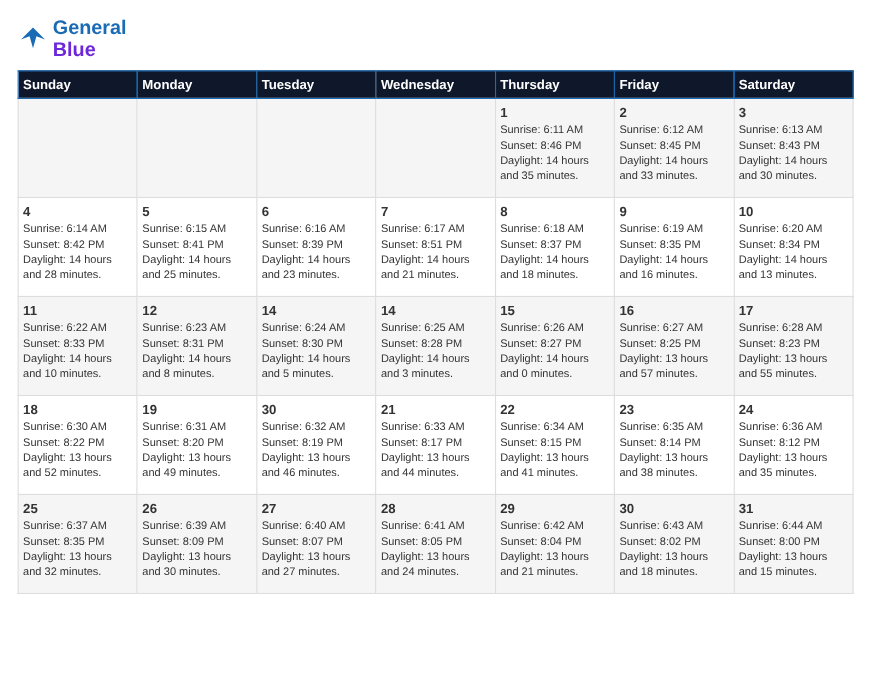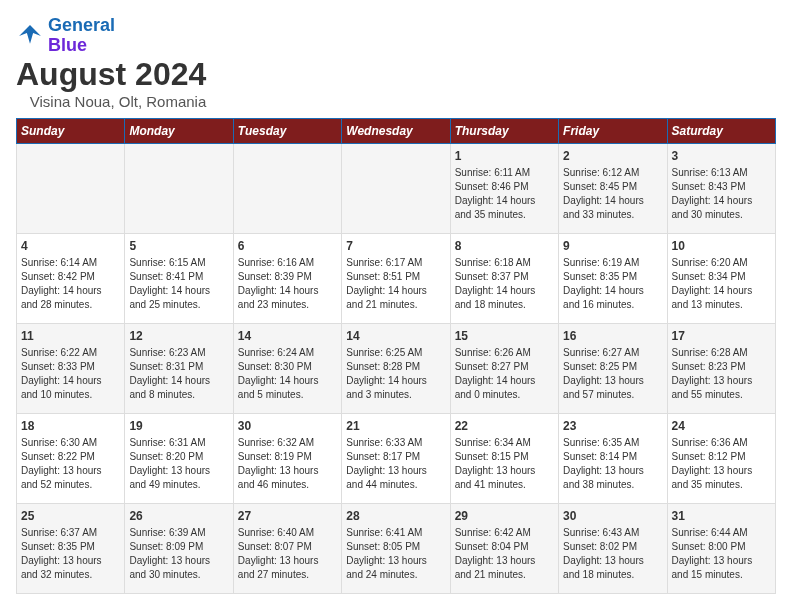--- a/index.html
+++ b/index.html
@@ -8,21 +8,20 @@
       background: #fff;
       width: 792px;
       min-height: 612px;
       padding: 16px;
     }
     .header-area {
       display: flex;
       justify-content: space-between;
       align-items: flex-start;
       margin-bottom: 8px;
-      flex-direction: column;
     }
     .logo {
       display: flex;
       align-items: center;
       gap: 4px;
     }
     .logo-text {
       font-size: 18px;
       font-weight: bold;
       color: #333;
@@ -46,22 +45,21 @@
     .location {
       font-size: 15px;
       color: #555;
     }
     table {
       width: 100%;
       border-collapse: collapse;
       table-layout: fixed;
     }
     thead tr {
-      background-color: #7f1d1d;
-      font-style: italic;
+      background-color: #0f172a;
     }
     thead th {
       color: #fff;
       font-size: 12px;
       font-weight: bold;
       padding: 5px 4px;
       text-align: left;
       border: 1px solid #1a6bb5;
     }
     tbody tr {
@@ -98,24 +96,20 @@
 <div class="header-area">
   <div class="logo">
     <svg class="logo-bird" viewBox="0 0 36 36">
       <polygon points="18,4 32,18 22,14 18,28 14,14 4,18" fill="#1a6bb5"></polygon>
     </svg>
     <div class="logo-text">
       <span>General</span><br>
       <span style="color:#6d28d9">Blue</span>
     </div>
   </div>
-  <div class="title-area">
-    <div class="month-title">August 2024</div>
-    <div class="location">Visina Noua, Olt, Romania</div>
-  </div>
 </div>
 
 <table>
   <thead>
     <tr>
     <th>Sunday</th>
         <th>Monday</th>
         <th>Tuesday</th>
         <th>Wednesday</th>
         <th>Thursday</th>

